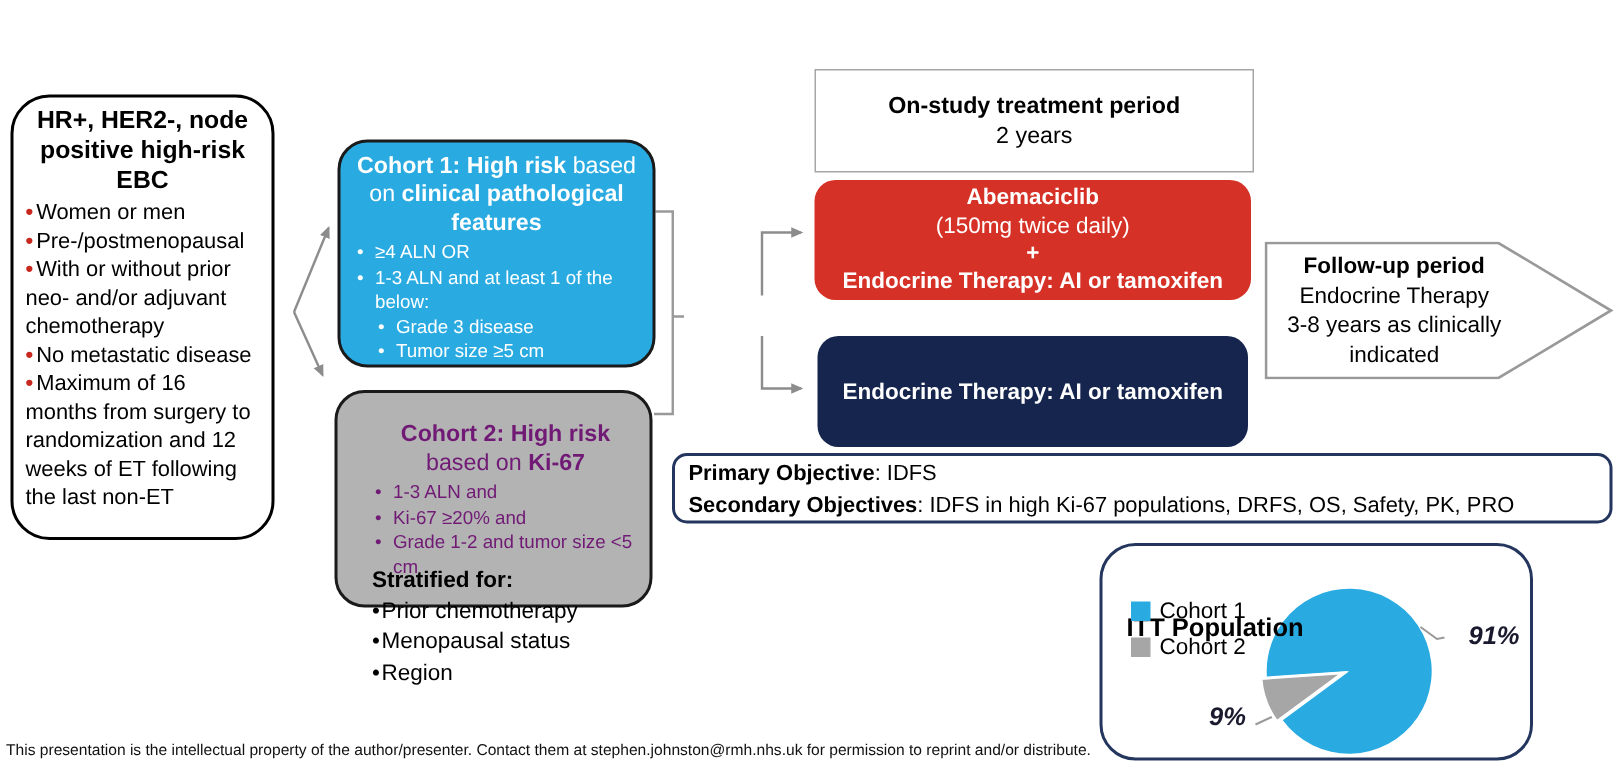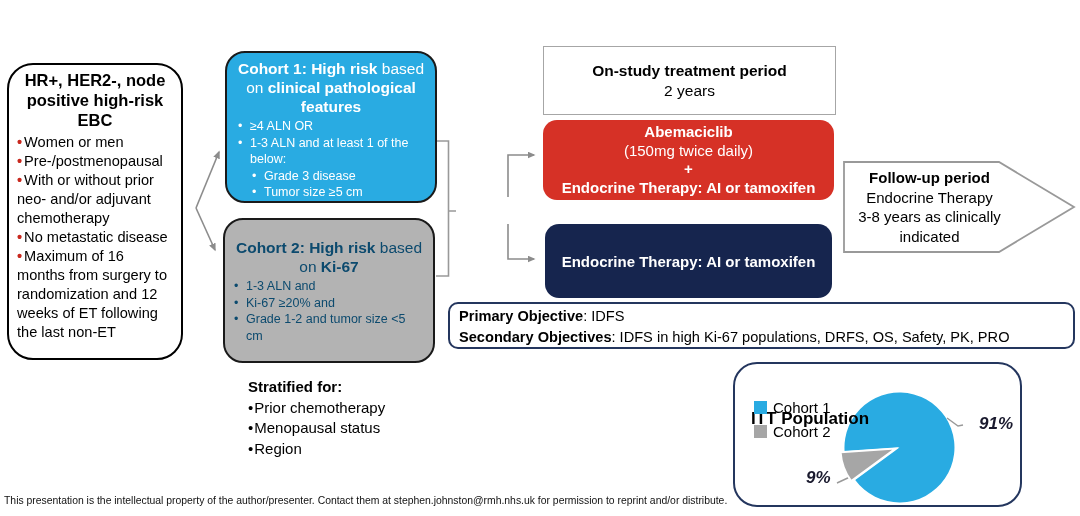--- a/index.html
+++ b/index.html
@@ -15,23 +15,23 @@
   .box { position:absolute; z-index:2; }
 
   
   .eligibility { left:7px; top:63px; width:176px; height:297px;
     border:2.5px solid #000; border-radius:26px; padding:5px 8px 0 8px; background:#fff; }
   .eligibility .etitle { font-weight:bold; font-size:16.5px; line-height:20px; text-align:center; margin-bottom:3px; }
   .eligibility p { font-size:14.6px; line-height:19px; }
   .rb { color:var(--bullet_red); margin-right:2px; font-weight:bold; }
 
   
-  .cohort { border:2.5px solid #1a1a1a; border-radius:20px; }
+  .cohort { border:2.5px solid #1a1a1a; border-radius:20px;margin-top:42px; }
   .cohort1 { left:225px; top:51px; width:212px; height:152px; background:var(--cohort1_blue); color:#fff; padding:6px 10px 0; }
-  .cohort2 { left:223px; top:218px; width:212px; height:145px; background:var(--cohort2_gray); color:#0c4a6e; padding:18px 8px 0 8px; }
+  .cohort2 { left:223px; top:218px; width:212px; height:145px; background:var(--cohort2_gray); color:#701a75; padding:18px 8px 0 24px; }
   .ct { text-align:center; font-size:15.5px; line-height:19px; margin-bottom:2px; }
   .li { display:flex; font-size:12.5px; line-height:16.5px; }
   .li .dot { flex:none; width:13px; padding-left:1px; }
   .li.sub { margin-left:14px; }
 
   
   .strat { left:248px; top:377px; font-size:15px; line-height:20.5px; z-index:2; }
   .strat .h { font-weight:bold; }
   .sb { margin-right:1px; }
 

